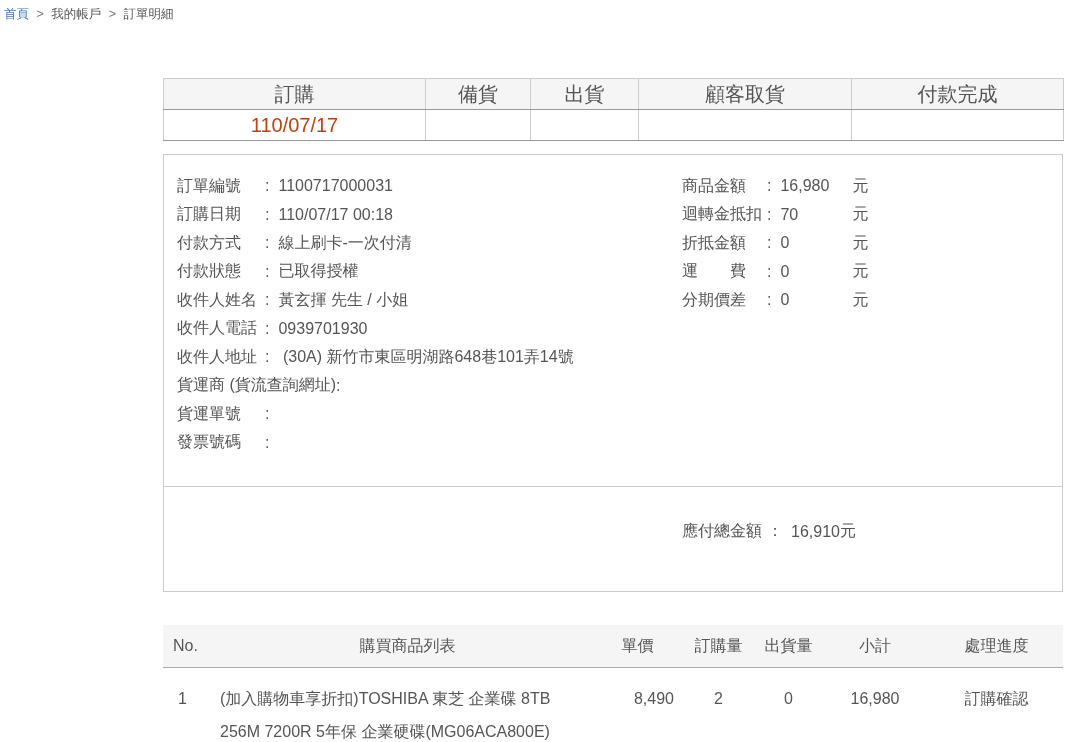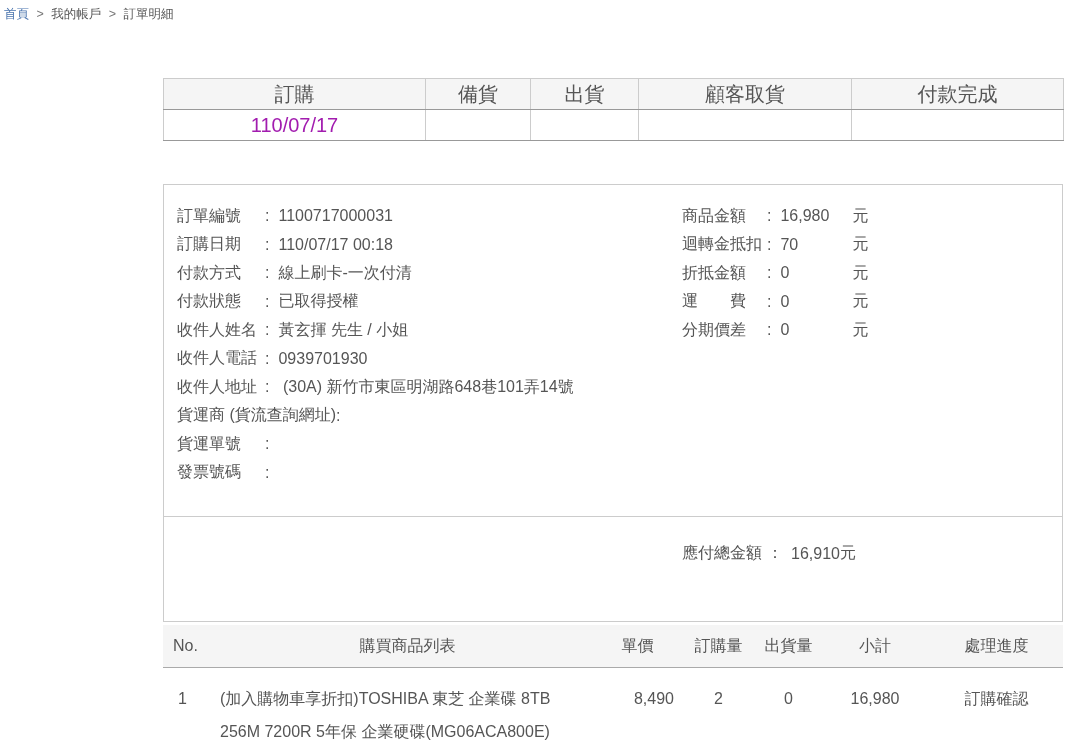--- a/index.html
+++ b/index.html
@@ -16,35 +16,35 @@
   .breadcrumb .bc-link { color:#4a74ae; text-decoration:none; cursor:pointer; }
   .breadcrumb .bc-sep { color:#777; margin:0 4px; }
 
   
   .status-table { position:absolute; left:163px; top:78px; width:900px;
     border-collapse:collapse; table-layout:fixed; font-size:20px; color:#555;padding-left:16px; }
   .status-table th, .status-table td {
     border:1px solid #ccc; border-bottom:1px solid #999;
     height:31px; text-align:center; font-weight:normal; }
   .status-table th { background:#f5f5f5; }
-  .status-table td { background:#fff; color:#a21caf; }
+  .status-table td { background:#fff; color:#c2410c; }
 
   
-  .info-box { position:absolute; left:163px; top:184px; width:900px; height:438px;
+  .info-box { position:absolute; left:163px; top:154px; width:900px; height:438px;
     border:1px solid #ccc; background:#fff; }
   .info-main { display:flex; height:331px; padding:17px 0 0 13px; }
   .info-left { width:505px; }
   .info-right { flex:1; }
   .info-row { display:flex; align-items:center; height:28.5px; white-space:pre; }
   .lbl { display:inline-block; min-width:88px; }
   .lbl-amt { display:inline-block; min-width:85px; }
   .colon { display:inline-block; }
   .val { margin-left:9px; }
   .amt-val { display:inline-block; width:72px; margin-left:9px; }
-  .info-total-section { height:105px; border-top:1px solid #ccc; padding:26px 0 0 518px; }
+  .info-total-section { height:105px; border-top:1px solid #ccc; padding:34px 0 0 518px; }
   .total-line { display:flex; align-items:center; white-space:pre; }
   .total-line .val { margin-left:8px; }
 
   
   .product-table { position:absolute; left:163px; top:625px; width:900px; font-size:16px; color:#555; }
   .pt-grid { display:grid; grid-template-columns:57px 375px 85px 77px 63px 110px 133px; }
   .pt-header { background:#f5f5f5; border-bottom:1px solid #aaa; height:43px; align-items:center; }
   .pt-h { text-align:center; font-weight:normal; }
   .pt-h.first { text-align:left; padding-left:10px; }
   .pt-row { padding-top:21px; align-items:start; }

